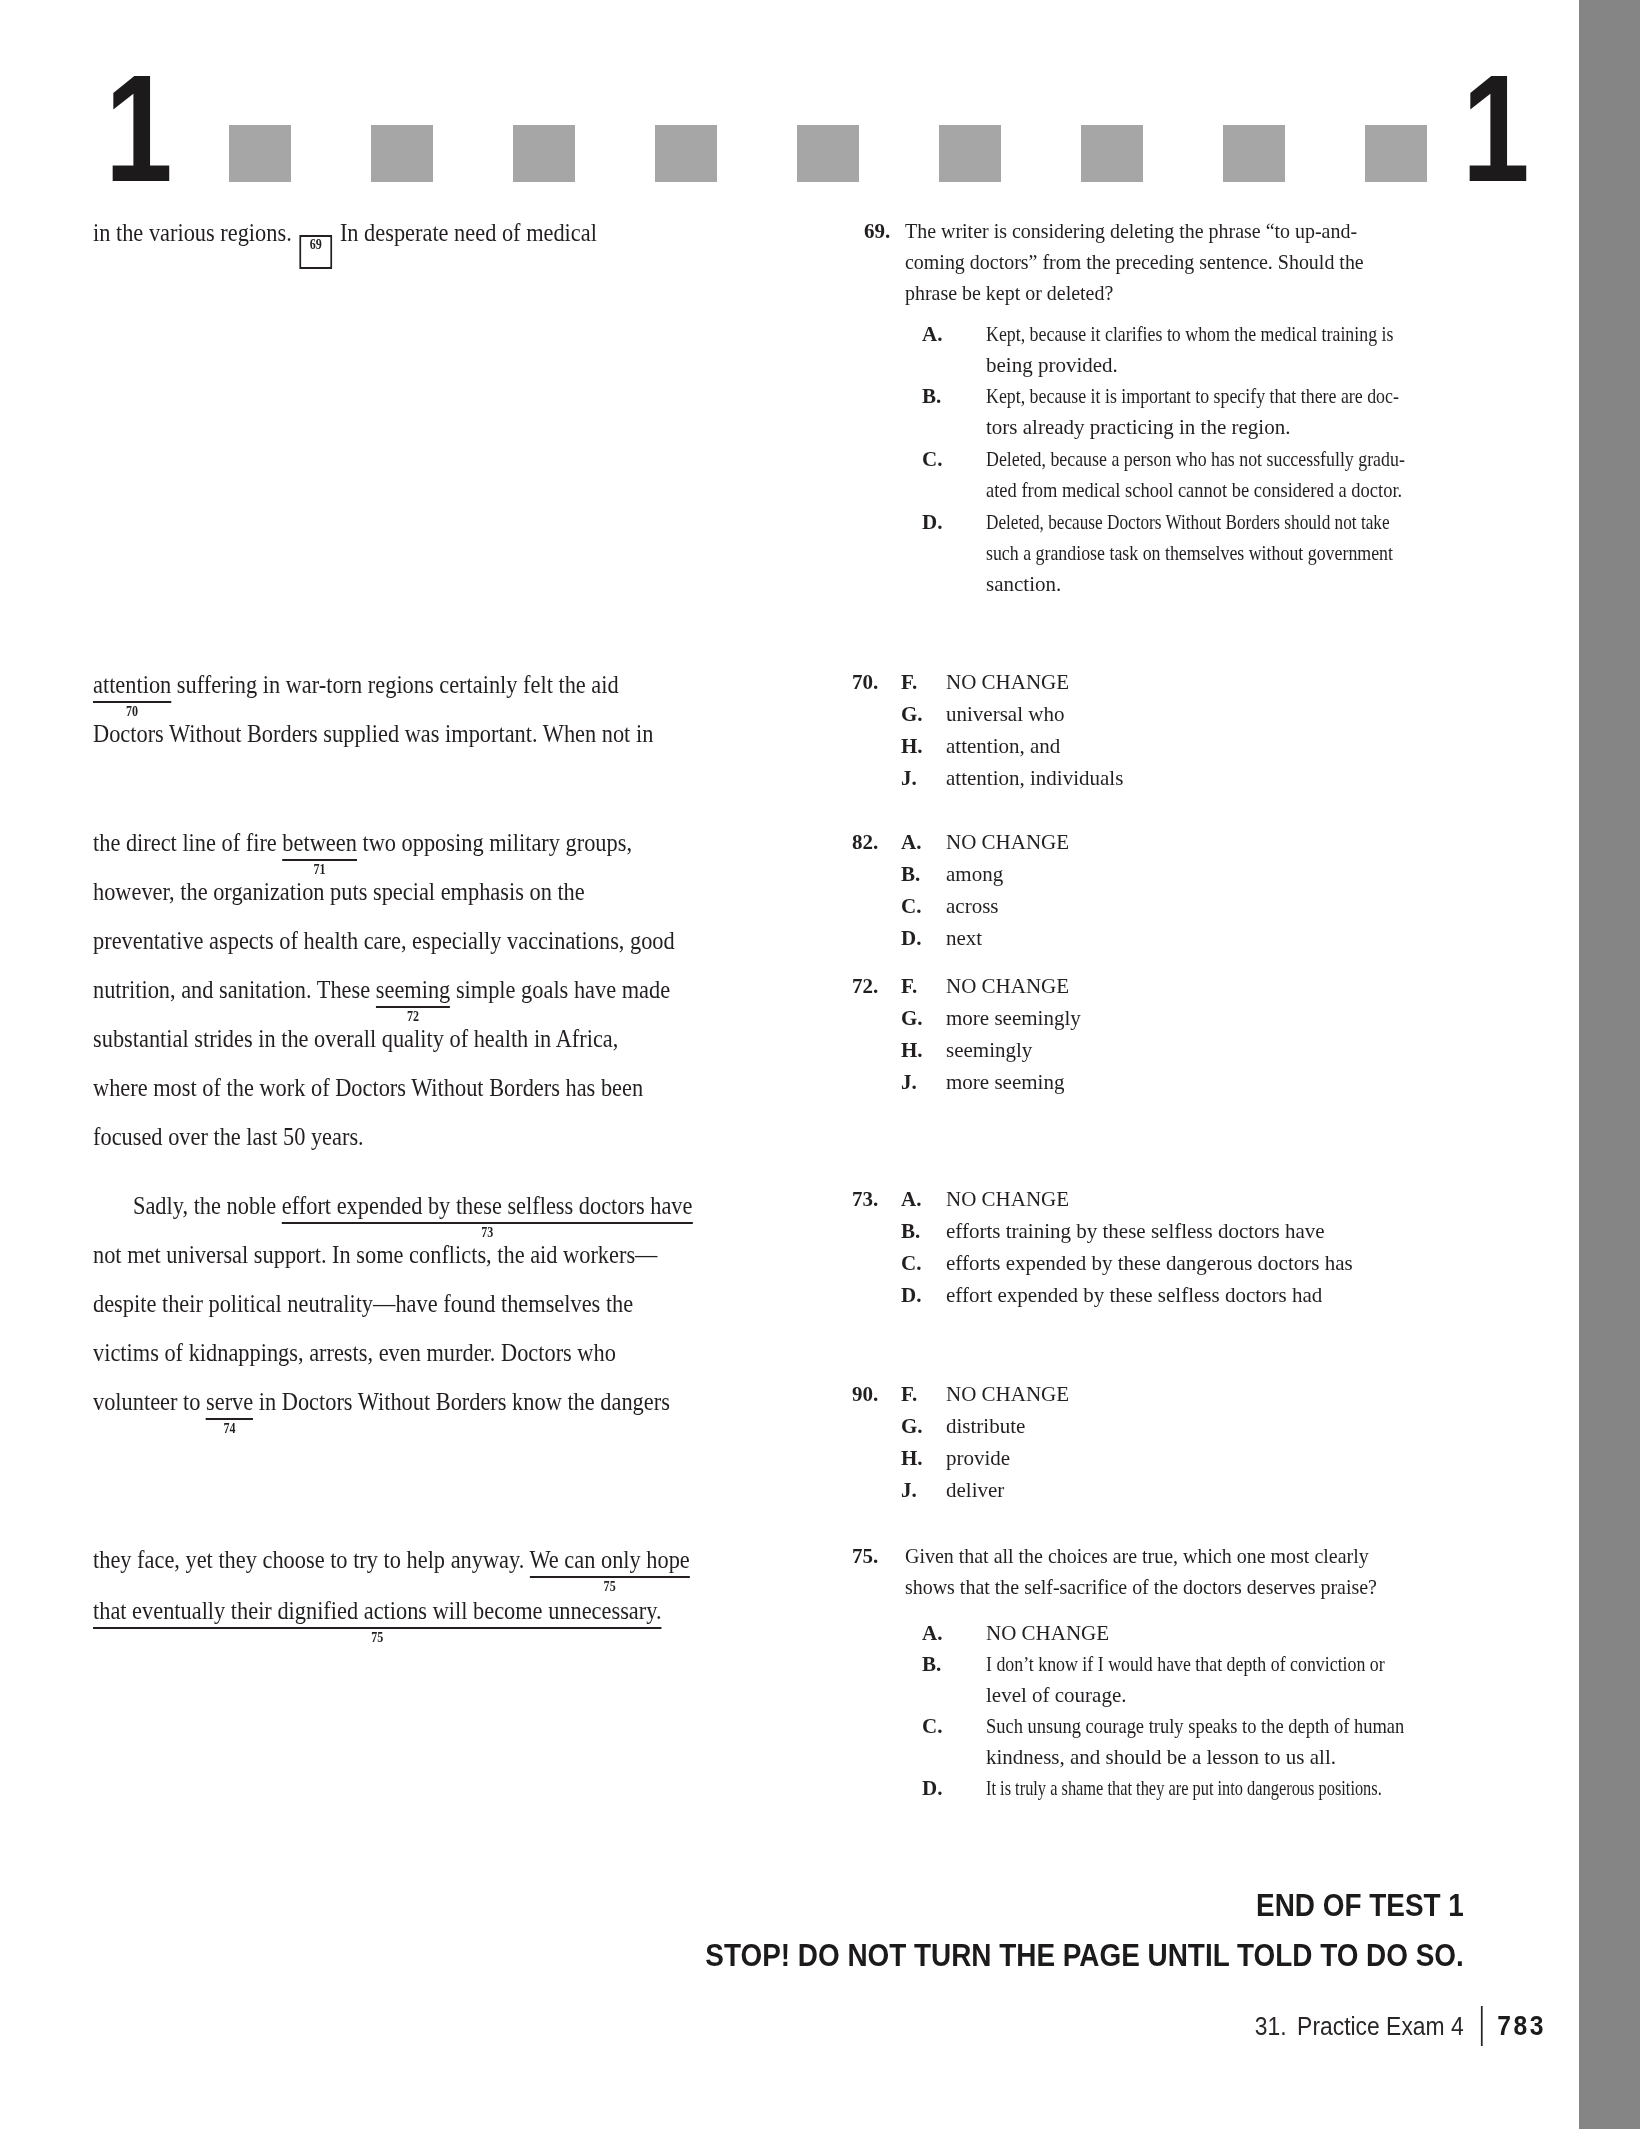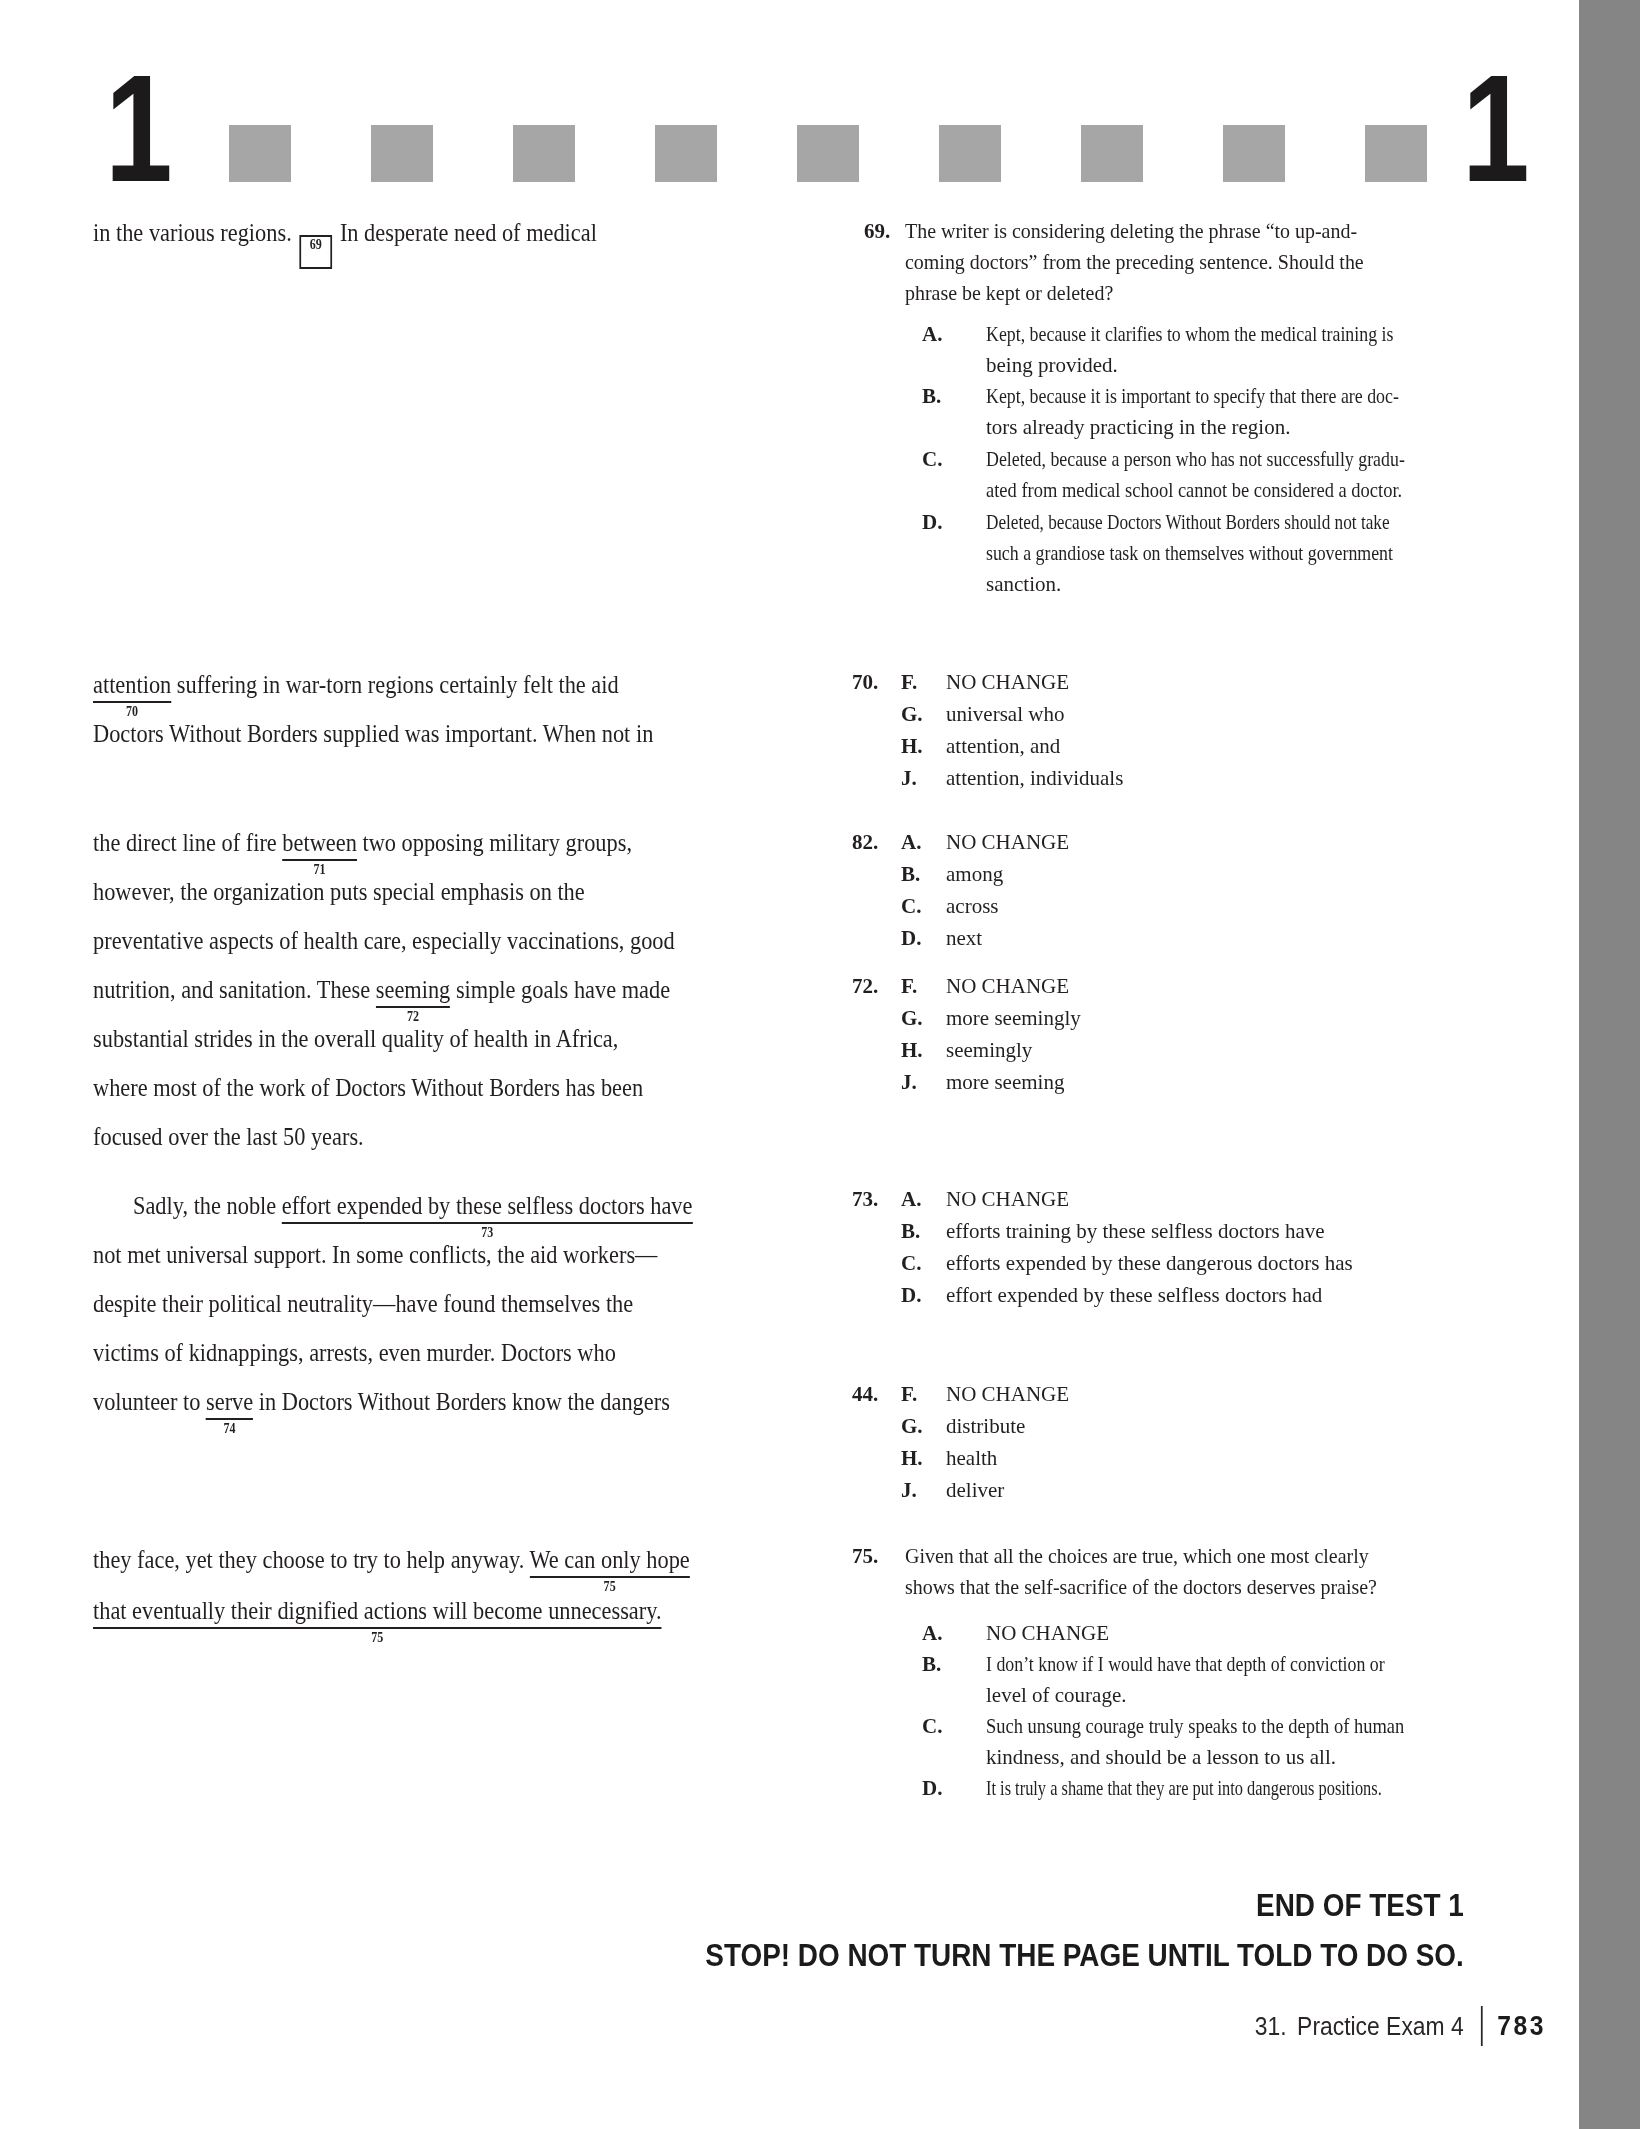--- a/index.html
+++ b/index.html
@@ -129,27 +129,27 @@
   <div class="ql b" style="left:852px;top:1187px">73.</div>
   <div class="ql b" style="left:901px;top:1187px">A.</div>
   <div class="ql" style="left:946px;top:1187px">NO CHANGE</div>
   <div class="ql b" style="left:901px;top:1219px">B.</div>
   <div class="ql" style="left:946px;top:1219px">efforts training by these selfless doctors have</div>
   <div class="ql b" style="left:901px;top:1251px">C.</div>
   <div class="ql" style="left:946px;top:1251px">efforts expended by these dangerous doctors has</div>
   <div class="ql b" style="left:901px;top:1283px">D.</div>
   <div class="ql" style="left:946px;top:1283px">effort expended by these selfless doctors had</div>
 
-  <div class="ql b" style="left:852px;top:1382px">44.</div>
+  <div class="ql b" style="left:852px;top:1382px">90.</div>
   <div class="ql b" style="left:901px;top:1382px">F.</div>
   <div class="ql" style="left:946px;top:1382px">NO CHANGE</div>
   <div class="ql b" style="left:901px;top:1414px">G.</div>
   <div class="ql" style="left:946px;top:1414px">distribute</div>
   <div class="ql b" style="left:901px;top:1446px">H.</div>
-  <div class="ql" style="left:946px;top:1446px">health</div>
+  <div class="ql" style="left:946px;top:1446px">provide</div>
   <div class="ql b" style="left:901px;top:1478px">J.</div>
   <div class="ql" style="left:946px;top:1478px">deliver</div>
 
   <div class="ql b" style="left:852px;top:1544px">75.</div>
   <div class="ql sx95" style="left:905px;top:1544px">Given that all the choices are true, which one most clearly</div>
   <div class="ql sx95" style="left:905px;top:1575px">shows that the self-sacrifice of the doctors deserves praise?</div>
   <div class="ql b" style="left:922px;top:1621px">A.</div>
   <div class="ql" style="left:986px;top:1621px">NO CHANGE</div>
   <div class="ql b" style="left:922px;top:1652px">B.</div>
   <div class="ql sx85" style="left:986px;top:1652px">I don’t know if I would have that depth of conviction or</div>

